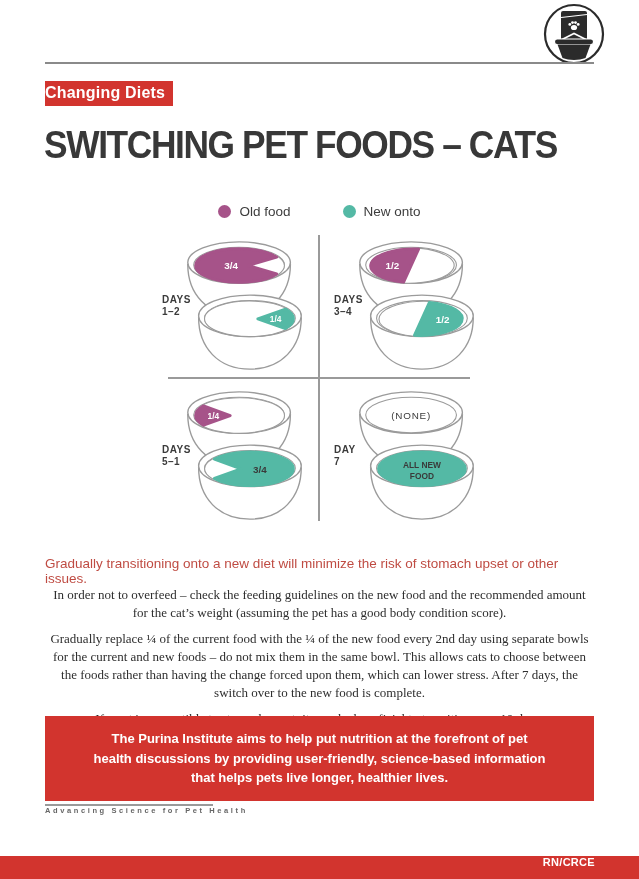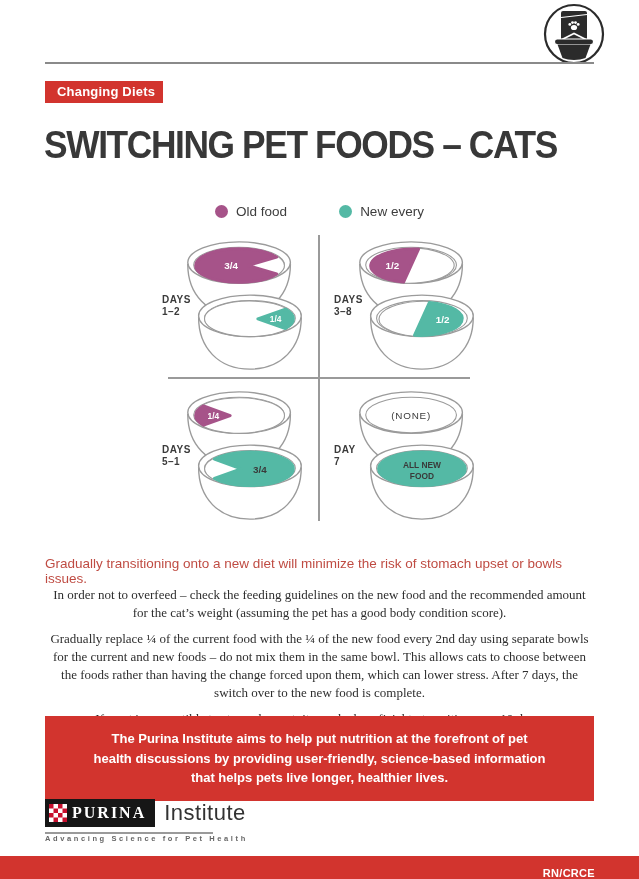--- a/index.html
+++ b/index.html
@@ -7,21 +7,21 @@
     position:relative;width:639px;height:879px;background:#ffffff;
     margin:0 auto;overflow:hidden;
     font-family:"Liberation Sans",sans-serif;color:#3a3a3a;
   }
   
   .hdr-title{position:absolute;left:45px;top:20px;font-size:17px;letter-spacing:.4px;color:#3d3d3d;}
   .hdr-icon{position:absolute;left:542px;top:2px;width:64px;height:64px;}
   .hdr-rule{position:absolute;left:45px;top:62px;width:549px;height:2px;background:#8a8a8a;}
   
   .badge{position:absolute;left:45px;top:81px;background:#d2342e;color:#fff;
-         font-size:13px;font-weight:bold;padding:3px 8px 4px 12px;letter-spacing:.2px;}
+         font-size:16px;font-weight:bold;padding:3px 8px 4px 0;letter-spacing:.2px;}
   .big-title{position:absolute;left:44px;top:124px;font-size:38px;font-weight:800;
          letter-spacing:-1.5px;color:#383838;white-space:nowrap;
          transform:scaleX(.93);transform-origin:left top;}
   
   .legend{position:absolute;left:0;top:204px;width:639px;display:flex;justify-content:center;gap:52px;}
   .legend-item{display:flex;align-items:center;gap:8px;font-size:13.5px;color:#3d3d3d;}
   .dot{width:13px;height:13px;border-radius:50%;}
   .dot-old{background:#a65389;}
   .dot-new{background:#54b9a5;}
   
@@ -57,21 +57,21 @@
   .logo{position:absolute;left:45px;top:799px;}
   .logo-row{display:flex;align-items:center;}
   .logo-black{display:flex;align-items:center;background:#161616;padding:3px 9px 3px 4px;height:22px;}
   .logo-brand{font-family:"Liberation Serif",serif;font-weight:bold;color:#fff;
               font-size:16px;letter-spacing:2px;margin-left:5px;}
   .logo-name{font-size:22px;font-weight:300;color:#333;letter-spacing:.5px;margin-left:9px;}
   .logo-line{width:168px;height:1.5px;background:#9a9a9a;margin-top:5px;}
   .logo-tagline{font-size:7.5px;font-weight:bold;letter-spacing:2.6px;color:#666;}
   
   .footer-bar{position:absolute;left:0;bottom:0;width:639px;height:23px;background:#d2342e;
-              display:flex;align-items:flex-end;justify-content:flex-end;}
+              display:flex;align-items:flex-start;justify-content:flex-end;}
   .footer-code{color:#fff;font-size:11px;font-weight:bold;margin-right:44px;letter-spacing:.3px;}
 </style>
 </head>
 <body>
 
 <div class="page">
 
   <svg class="hdr-icon" viewBox="0 0 64 64">
     <circle cx="32" cy="32" r="29" fill="#ffffff" stroke="#2b2b2b" stroke-width="2.2"></circle>
     <g transform="translate(32,33)">
@@ -94,21 +94,21 @@
   <div class="badge">Changing Diets</div>
   <div class="big-title">SWITCHING PET FOODS – CATS</div>
 
   <div class="legend">
     <div class="legend-item">
       <span class="dot dot-old"></span>
       <span>Old food</span>
     </div>
     <div class="legend-item">
       <span class="dot dot-new"></span>
-      <span>New every</span>
+      <span>New onto</span>
     </div>
   </div>
 
   <div class="diagram">
     <div class="div-v"></div>
     <div class="div-h"></div>
     <div class="qgrid">
 
       <div class="qcell">
         <div class="qlabel">
@@ -135,21 +135,21 @@
               <path class="fill-new" d="M 36 -9.8 A 44 17 0 0 1 36 9.8 L 8 0 Z"></path>
               <text class="frac frac-sm frac-light" x="26" y="3.5">1/4</text>
             </g>
           </g>
         </svg>
       </div>
 
       <div class="qcell">
         <div class="qlabel">
           <div>DAYS</div>
-          <div>3–8</div>
+          <div>3–4</div>
         </div>
         <svg class="qart" viewBox="0 0 137 150">
           <g transform="translate(62,30)">
             <path class="bowl-body" d="M -52 2 C -52 32 -32 54 0 54 C 32 54 52 32 52 2 Z"></path>
             <ellipse class="bowl-rim" cx="0" cy="0" rx="52" ry="21"></ellipse>
             <ellipse class="bowl-inner" cx="0" cy="2.5" rx="46" ry="18"></ellipse>
             <g transform="translate(0,3)">
               <path class="white-part" d="M 8 -17.7 A 46 18 0 0 1 -8 17.7 Z"></path>
               <path class="fill-old" d="M -7.6 16.7 A 44 17 0 0 1 7.6 -16.7 Z"></path>
               <text class="frac frac-light" x="-19" y="3.5">1/2</text>
@@ -218,50 +218,31 @@
               <text class="frac frac-sm frac-dark" x="0" y="-1">ALL NEW</text>
               <text class="frac frac-sm frac-dark" x="0" y="10">FOOD</text>
             </g>
           </g>
         </svg>
       </div>
 
     </div>
   </div>
 
-  <div class="highlight">Gradually transitioning onto a new diet will minimize the risk of stomach upset or bowls issues.</div>
+  <div class="highlight">Gradually transitioning onto a new diet will minimize the risk of stomach upset or other issues.</div>
 
   <div class="paras">
     <p>In order not to overfeed – check the feeding guidelines on the new food and the recommended amount for the cat’s weight (assuming the pet has a good body condition score).</p>
     <p>Gradually replace ¼ of the current food with the ¼ of the new food every 2nd day using separate bowls for the current and new foods – do not mix them in the same bowl. This allows cats to choose between the foods rather than having the change forced upon them, which can lower stress. After 7 days, the switch over to the new food is complete.</p>
     <p>If a pet is susceptible to stomach upset, it may be beneficial to transition over 10 days.</p>
   </div>
 
   <div class="callout">The Purina Institute aims to help put nutrition at the forefront of pet health discussions by providing user-friendly, science-based information that helps pets live longer, healthier lives.</div>
 
   <div class="logo">
-    <div class="logo-row">
-      <div class="logo-black">
-        <svg width="18" height="18" viewBox="0 0 20 20">
-          <rect x="0" y="0" width="20" height="20" fill="#ffffff"></rect>
-          <g fill="#c8102e">
-            <rect x="0" y="0" width="5" height="5"></rect>
-              <rect x="10" y="0" width="5" height="5"></rect>
-            <rect x="5" y="5" width="5" height="5"></rect>
-              <rect x="15" y="5" width="5" height="5"></rect>
-            <rect x="0" y="10" width="5" height="5"></rect>
-              <rect x="10" y="10" width="5" height="5"></rect>
-            <rect x="5" y="15" width="5" height="5"></rect>
-              <rect x="15" y="15" width="5" height="5"></rect>
-          </g>
-        </svg>
-        <span class="logo-brand">PURINA</span>
-      </div>
-      <span class="logo-name">Institute</span>
-    </div>
     <div class="logo-line"></div>
     <div class="logo-tagline">Advancing Science for Pet Health</div>
   </div>
 
   <div class="footer-bar">
     <span class="footer-code">RN/CRCE</span>
   </div>
 
 </div>
 

